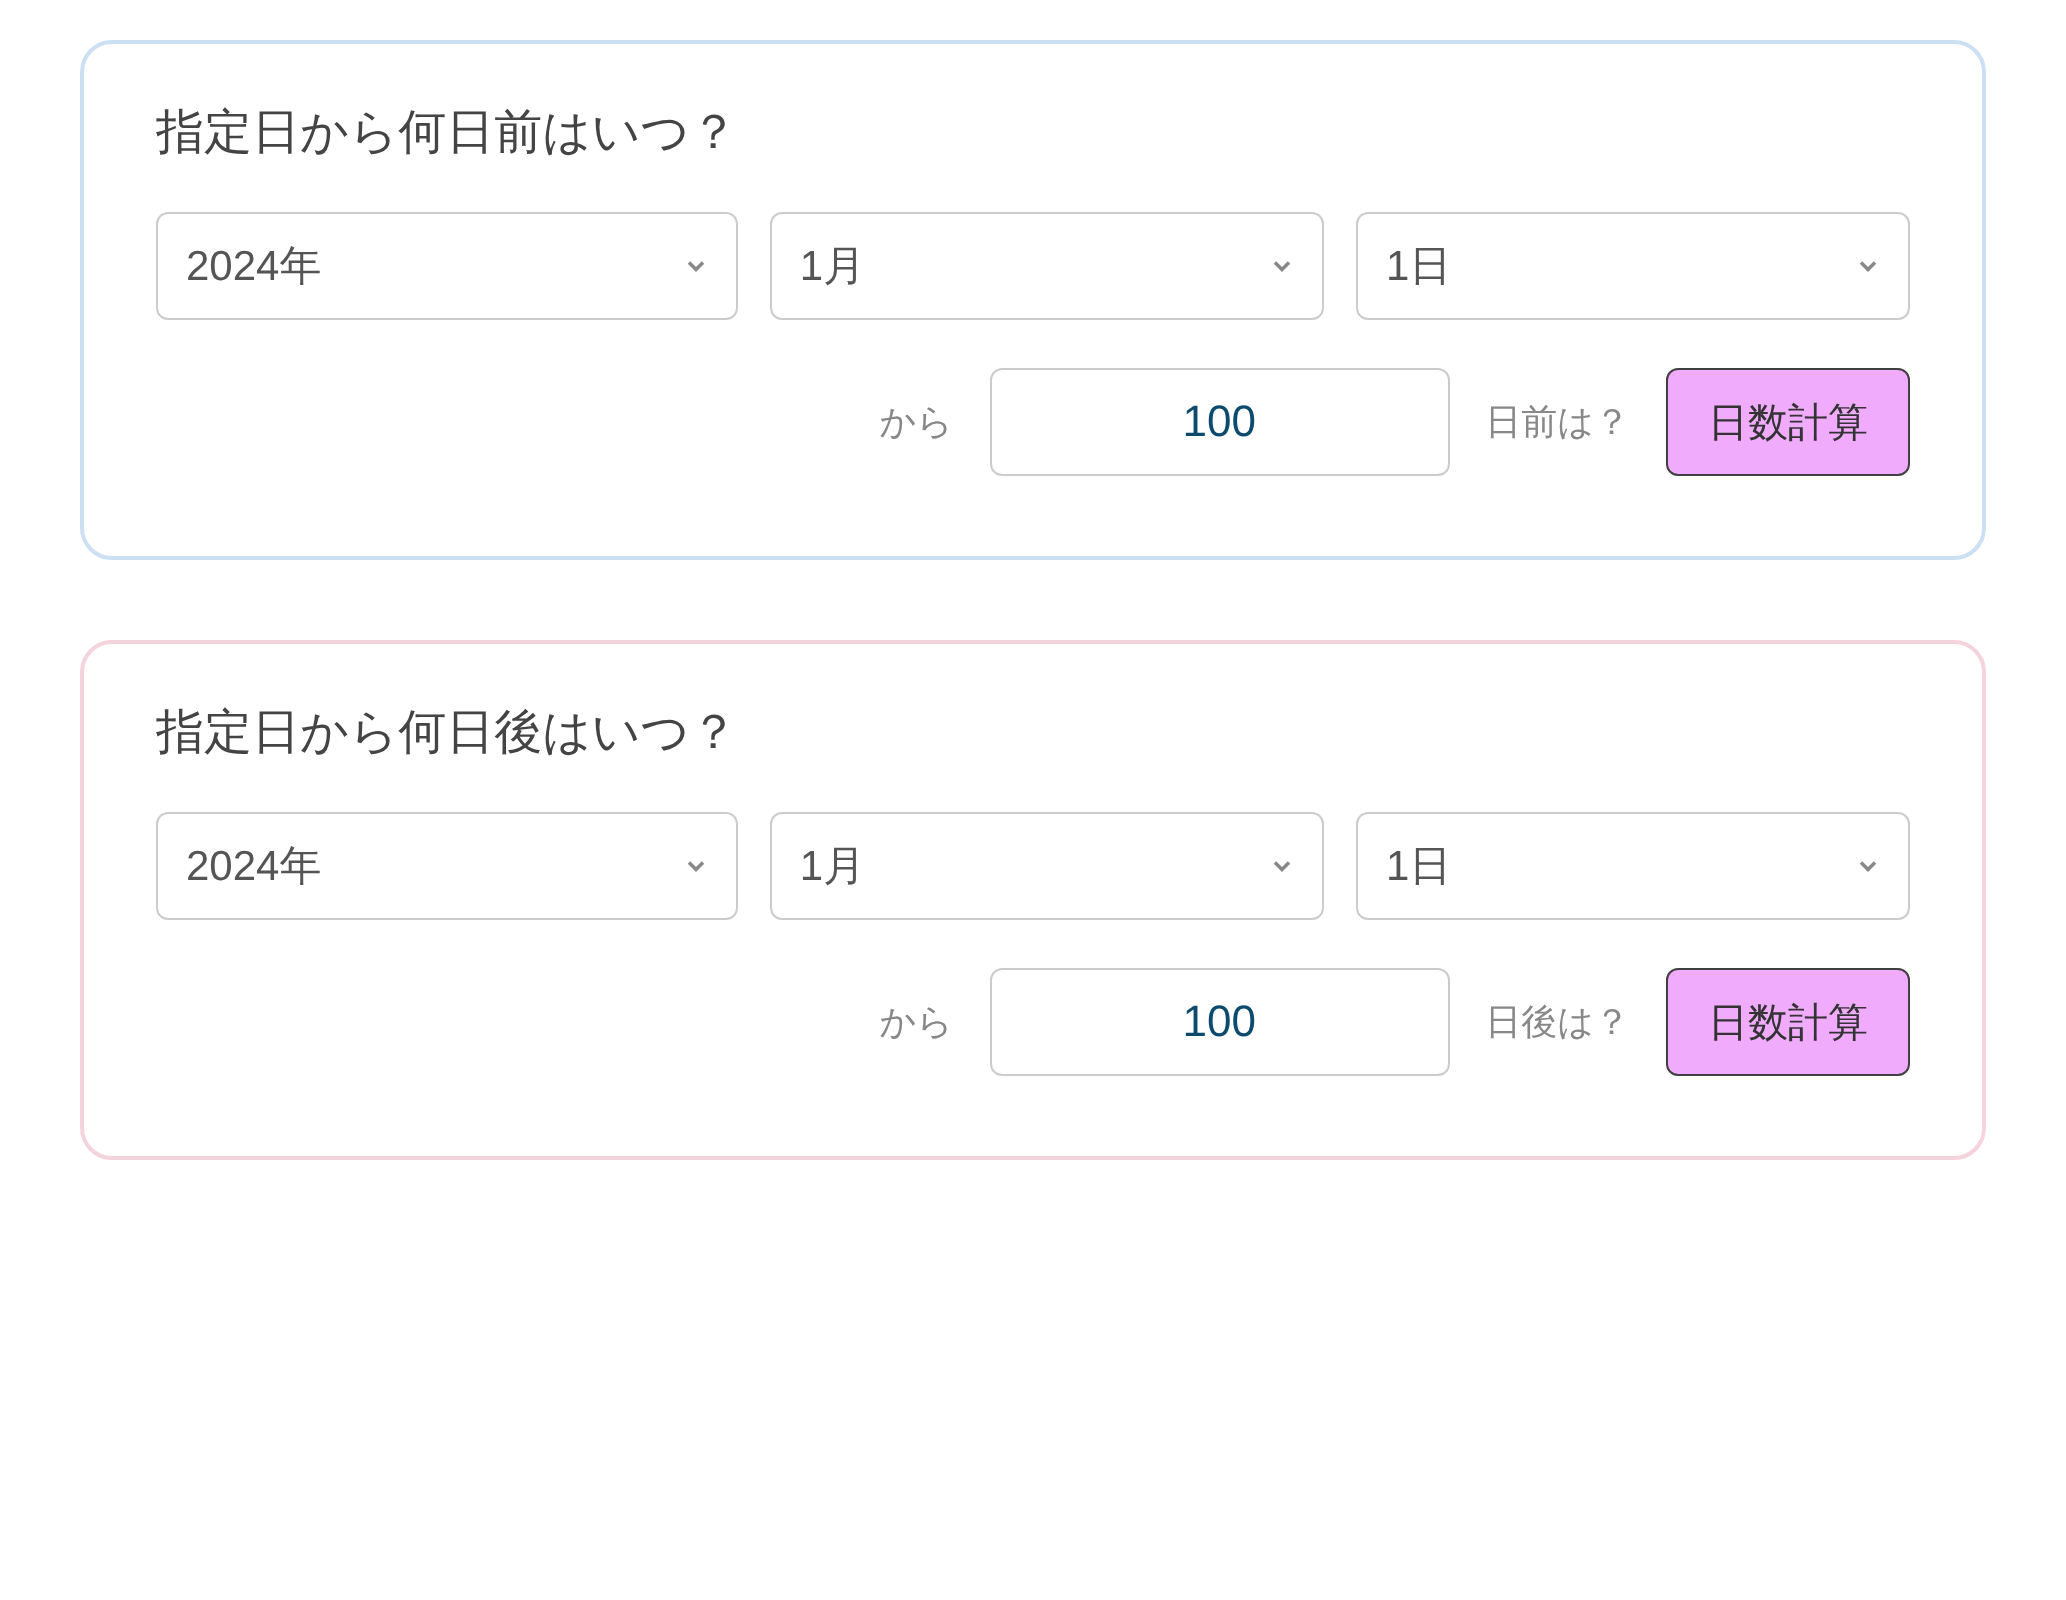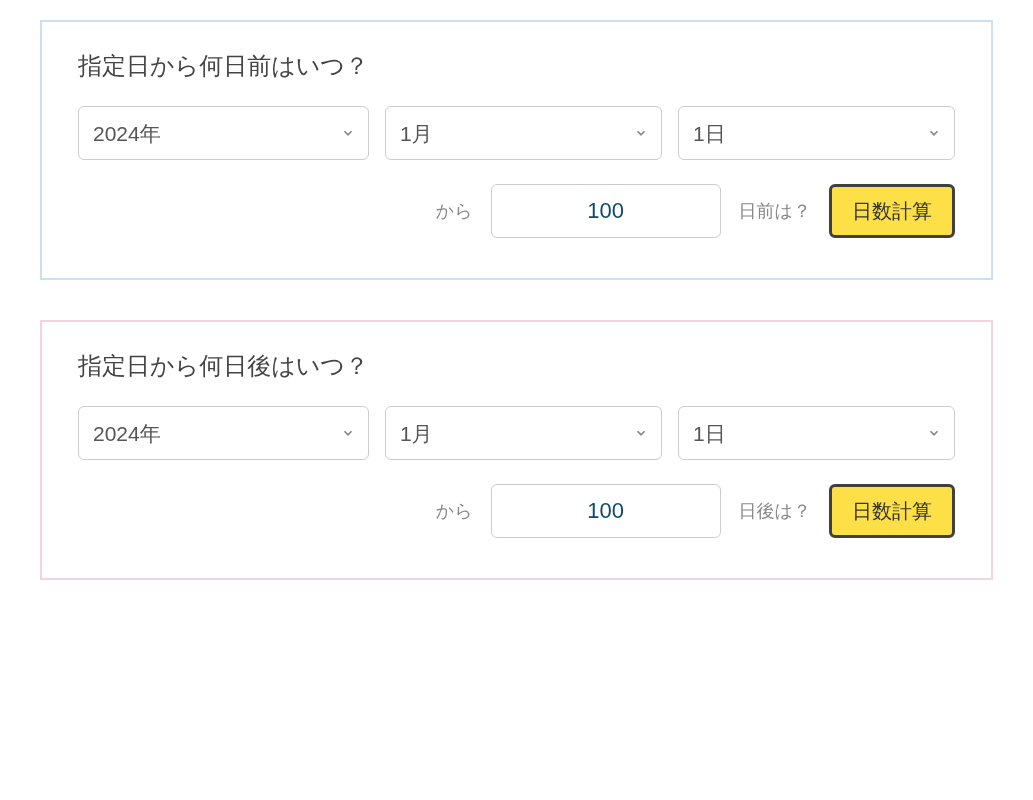--- a/index.html
+++ b/index.html
@@ -7,21 +7,21 @@
       margin: 0;
       padding: 0;
     }
     body {
       font-family: -apple-system, BlinkMacSystemFont, "Segoe UI", "Hiragino Sans", "Hiragino Kaku Gothic ProN", Meiryo, sans-serif;
       background: #fff;
       padding: 20px 40px;
       width: 1033px;
     }
     .panel {
-      border-radius: 0;
+      border-radius: 16px;
       padding: 28px 36px 40px 36px;
       margin-bottom: 40px;
     }
     .panel-blue {
       border: 2px solid #cbe0f2;
       background: #fff;
     }
     .panel-pink {
       border: 2px solid #f5d3dd;
       background: #fff;
@@ -83,23 +83,23 @@
       border: 1px solid #ccc;
       border-radius: 6px;
       background: #fff;
       font-size: 22px;
       color: #0c4a6e;
       text-align: center;
     }
     .calc-button {
       height: 54px;
       padding: 0 20px;
-      border: 3px solid #404040;
+      border: 1px solid #404040;
       border-radius: 6px;
-      background: #fde047;
+      background: #f0abfc;
       font-size: 20px;
       font-weight: 500;
       color: #333;
       cursor: pointer;
     }
     .result-box {
       margin-top: 36px;
       background: #fbeef2;
       padding: 24px;
       text-align: center;

